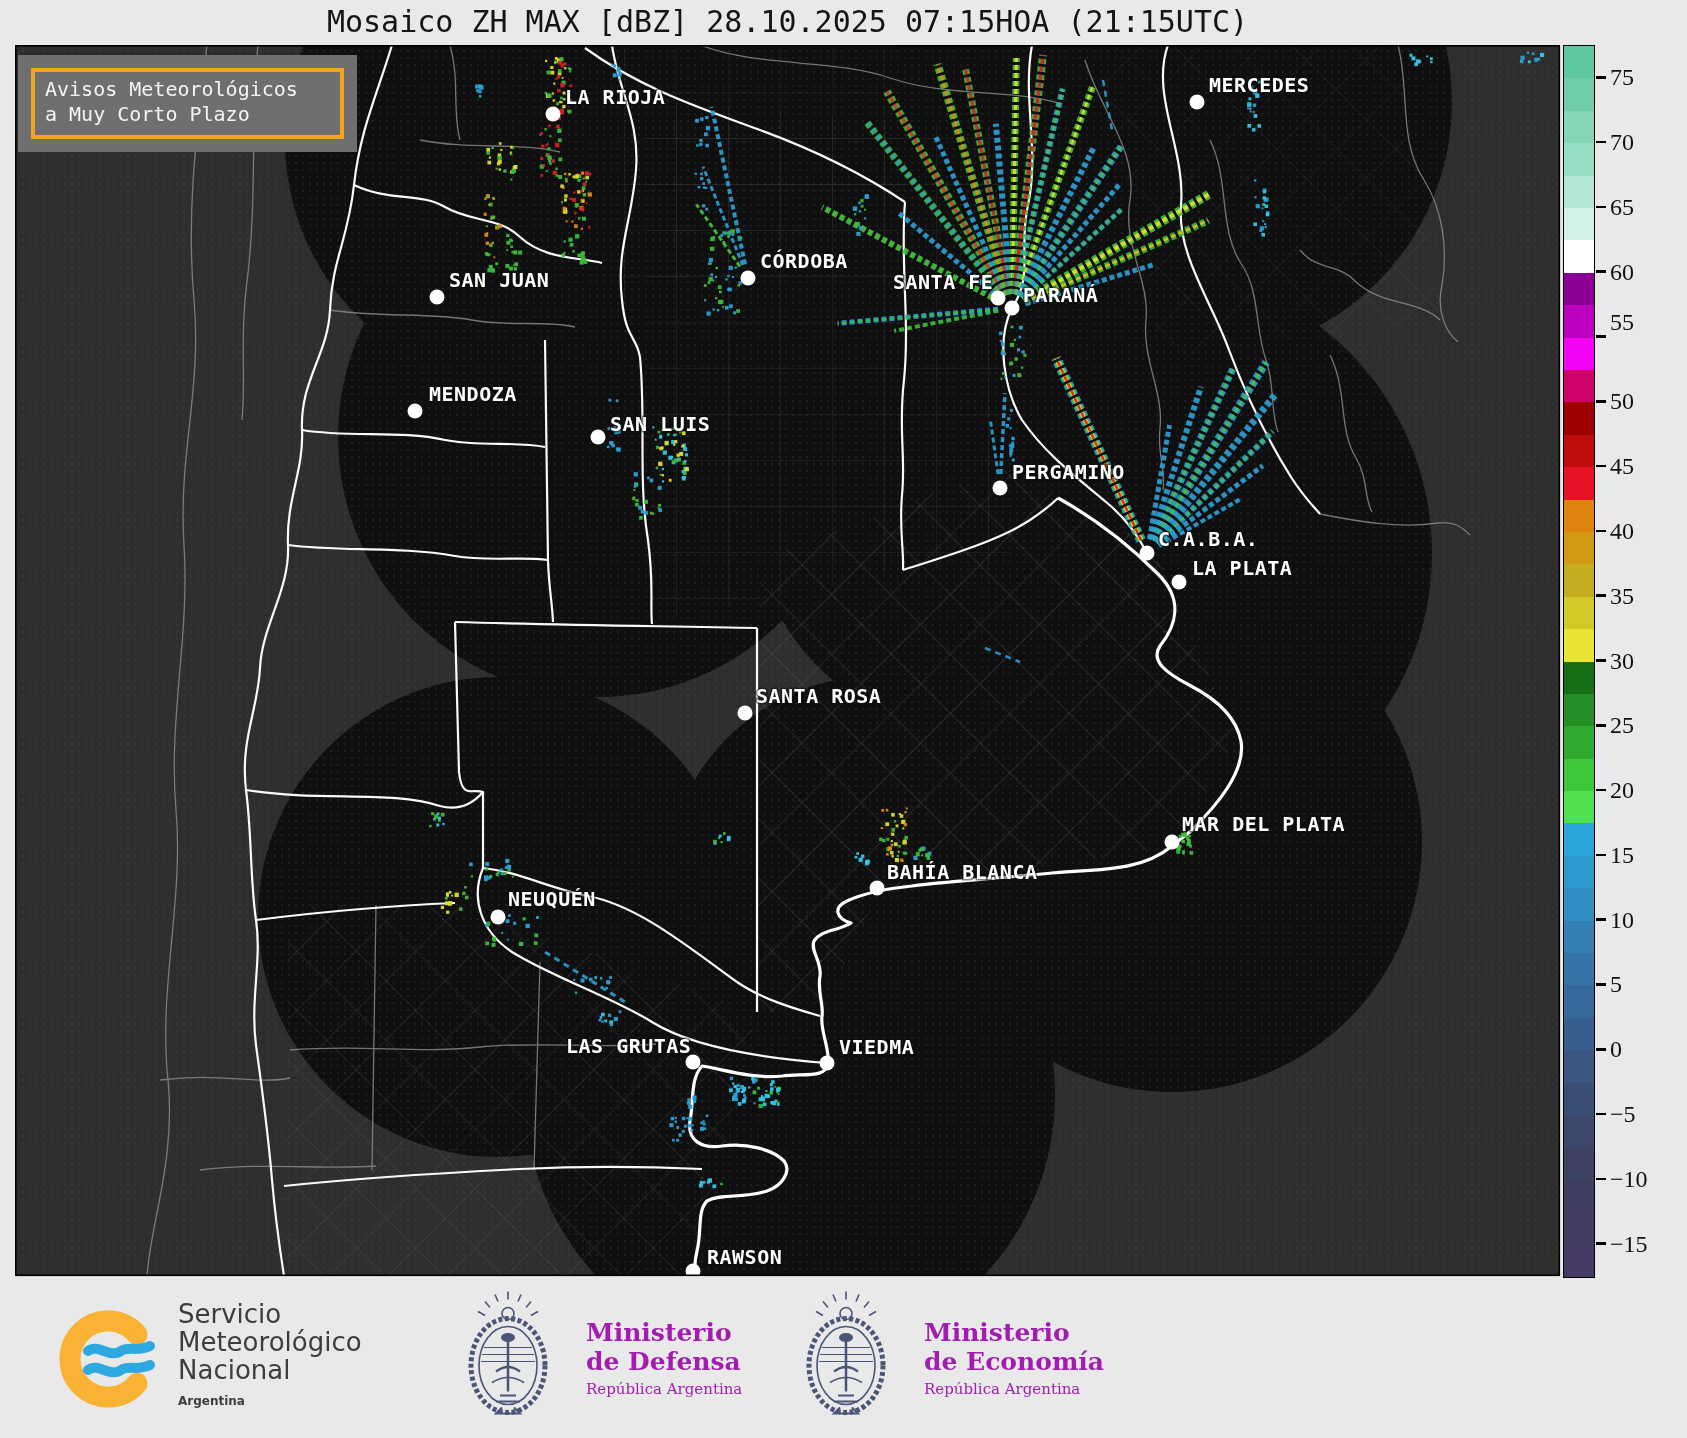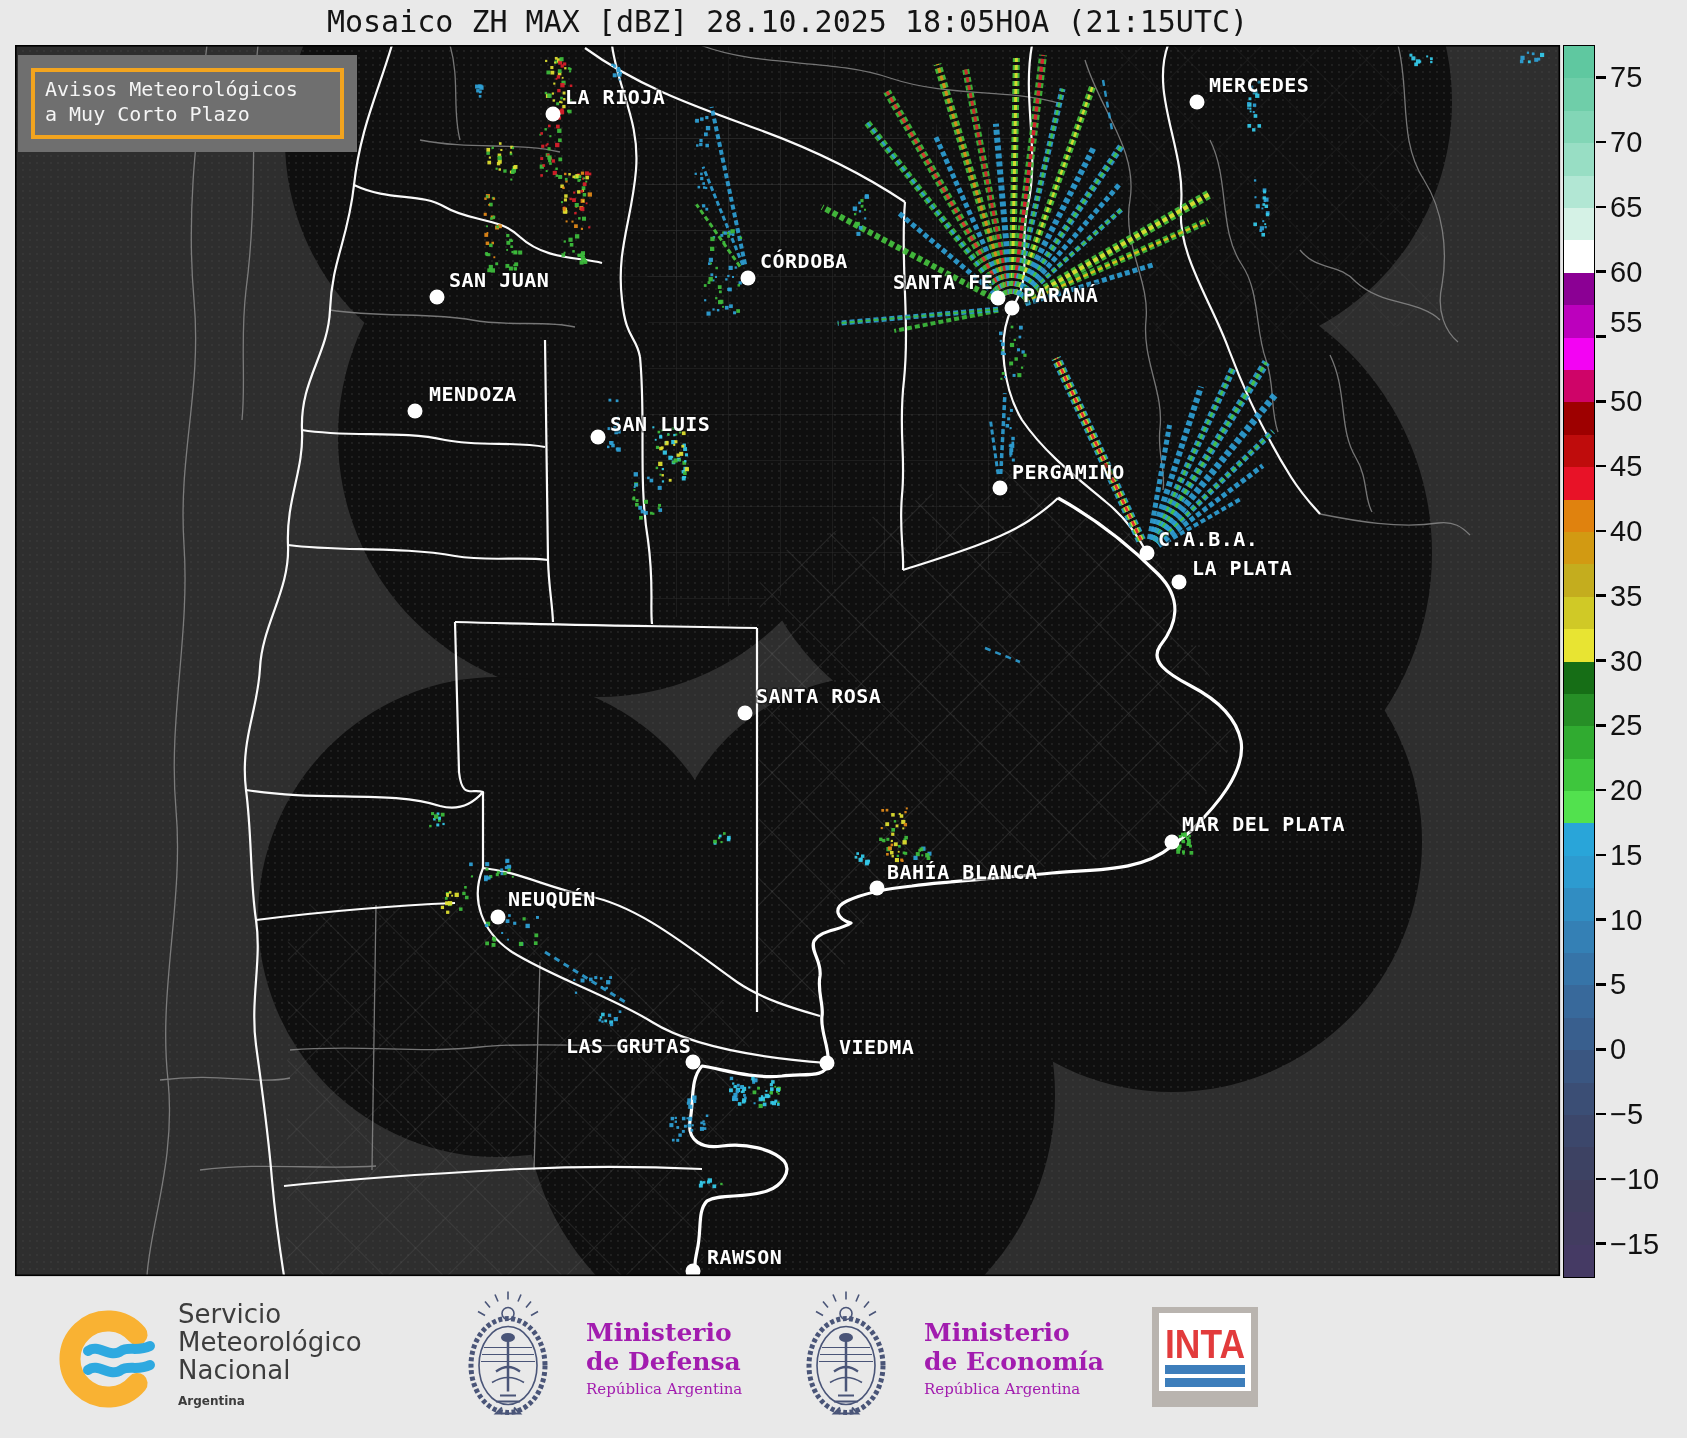--- a/index.html
+++ b/index.html
@@ -13,40 +13,40 @@
          letter-spacing:.5px;}
   .warning{position:absolute;left:18px;top:55px;width:339px;height:97px;background:#6f6f6f;}
   .warning-inner{position:absolute;left:13px;top:13px;right:13px;bottom:13px;
          border:4px solid #f2a41f;box-sizing:border-box;padding:5px 0 0 10px;
          font-family:"DejaVu Sans Mono",monospace;font-size:20px;line-height:25px;color:#f5f5f5;}
   #colorbar{position:absolute;left:1563px;top:45px;width:30px;height:1231px;
          border:1.6px solid #000;background:#fff;}
   #colorbar-segments{position:absolute;left:0;top:0;right:0;bottom:0;overflow:hidden;}
   .cb-seg{position:absolute;left:0;width:100%;}
   .cb-tick{position:absolute;background:#000;height:2.6px;width:10px;left:1596px;}
-  .cb-label{position:absolute;left:1610px;font-family:Liberation Sans, sans-serif;font-size:29px;
+  .cb-label{position:absolute;left:1610px;font-family:Liberation Serif, serif;font-size:24px;
          color:#111;height:38px;line-height:38px;white-space:nowrap;}
   .smn{position:absolute;left:58px;top:1296px;display:flex;align-items:flex-end;}
   .smn-text{margin-left:10px;margin-top:4px;font-family:"DejaVu Sans",sans-serif;
          color:#3d3d3d;font-size:26px;line-height:28px;}
   .smn-text .arg{font-size:12px;font-weight:bold;margin-top:3px;color:#3d3d3d;}
   .gov{position:absolute;display:flex;align-items:flex-start;}
   .gov-def{left:450px;top:1286px;}
   .gov-eco{left:788px;top:1286px;}
   .gov-text{margin-left:20px;margin-top:32px;font-family:"DejaVu Serif",serif;color:#a21caf;}
   .gov-title{font-size:25px;font-weight:bold;line-height:29px;}
   .gov-sub{font-size:15px;margin-top:4px;}
   .inta{position:absolute;left:1152px;top:1307px;}
 </style>
 </head>
 <body>
 
 <div class="page">
 
-  <div class="title">Mosaico ZH MAX [dBZ] 28.10.2025 18:05HOA (21:15UTC)</div>
+  <div class="title">Mosaico ZH MAX [dBZ] 28.10.2025 07:15HOA (21:15UTC)</div>
 
   <svg id="map-svg" width="1687" height="1438" viewBox="0 0 1687 1438">
     <defs>
       <clipPath id="mapclip">
           <rect x="15" y="45" width="1545" height="1231"></rect>
         </clipPath>
       <pattern id="pdots" width="7" height="7" patternUnits="userSpaceOnUse">
         <circle cx="2" cy="2" r="0.9" fill="#4a4a4a"></circle>
       </pattern>
       <pattern id="pdiag" width="42" height="42" patternUnits="userSpaceOnUse" patternTransform="rotate(45)">
@@ -1139,23 +1139,14 @@
         <path d="M50,108h16M46,114h24M52,120l-6,6h24l-6,-6" stroke-width="2"></path>
       </g>
     </svg>
     <div class="gov-text">
       <div class="gov-title">Ministerio</div>
       <div class="gov-title">de Economía</div>
       <div class="gov-sub">República Argentina</div>
     </div>
   </div>
 
-  <div class="inta">
-    <svg width="106" height="100" viewBox="0 0 106 100">
-      <rect x="0" y="0" width="106" height="100" fill="#b9b4af"></rect>
-      <rect x="7" y="6" width="92" height="78" fill="#ffffff"></rect>
-      <text x="53" y="51" text-anchor="middle" font-family="Liberation Sans, sans-serif" font-size="40" font-weight="800" fill="#e23b3c" textLength="80" lengthAdjust="spacingAndGlyphs">INTA</text>
-      <rect x="13" y="58" width="80" height="9" fill="#3d7ebb"></rect>
-      <rect x="13" y="71" width="80" height="9" fill="#3d7ebb"></rect>
-    </svg>
-  </div>
 
 </div>
 
 </body></html>

